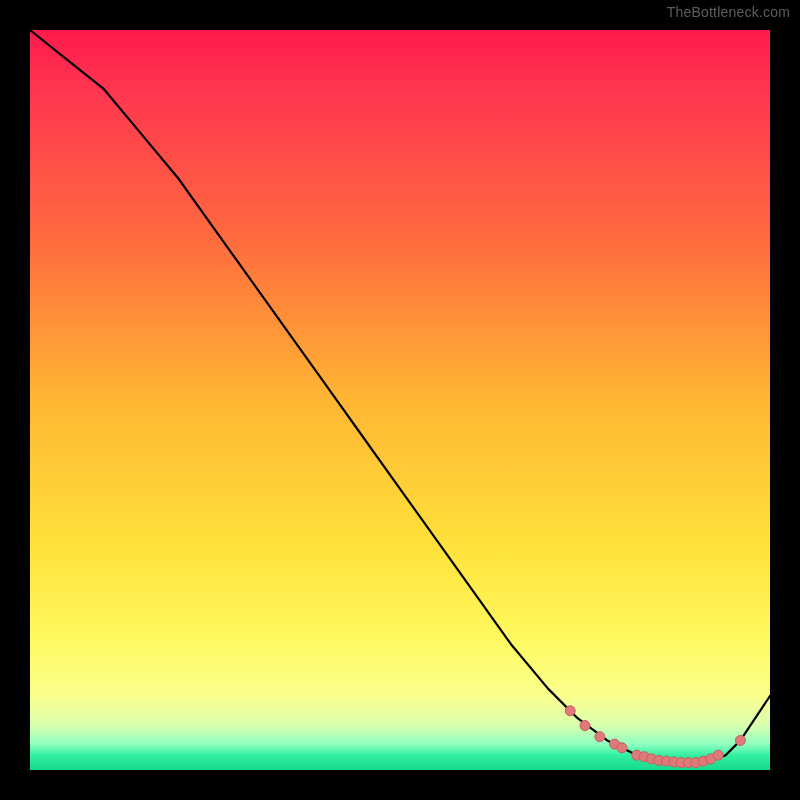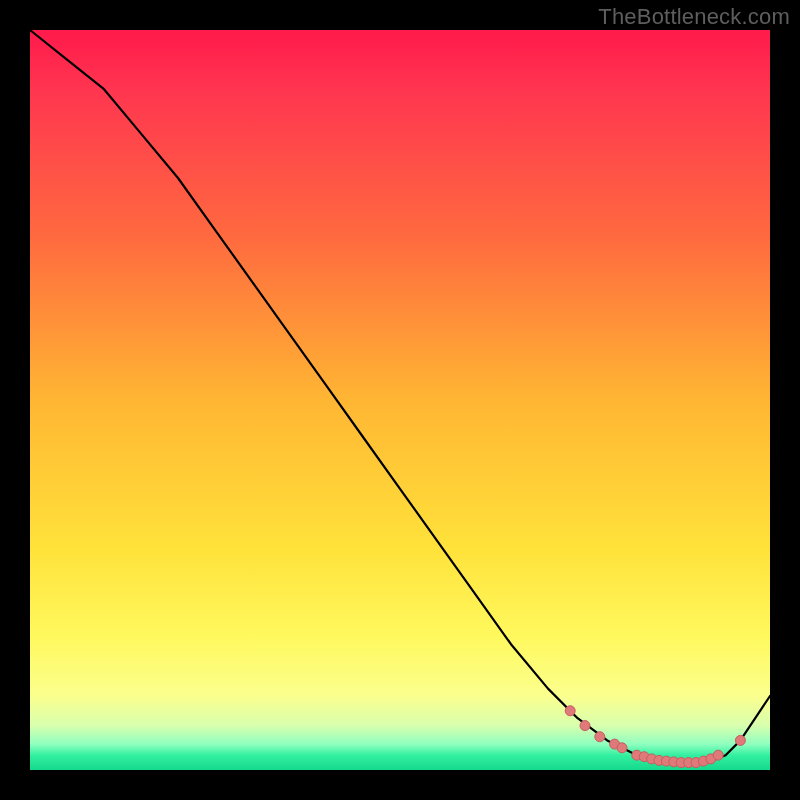--- a/index.html
+++ b/index.html
@@ -15,21 +15,21 @@
     position: relative;
     width: 800px;
     height: 800px;
     background: #000;
   }
   .watermark {
     position: absolute;
     top: 4px;
     right: 10px;
     color: #5e5e5e;
-    font-size: 22px;
+    font-size: 14px;
     font-weight: 500;
     letter-spacing: 0.2px;
     z-index: 5;
     user-select: none;
   }
   .plot-area {
     position: absolute;
     left: 30px;
     top: 30px;
     width: 740px;

